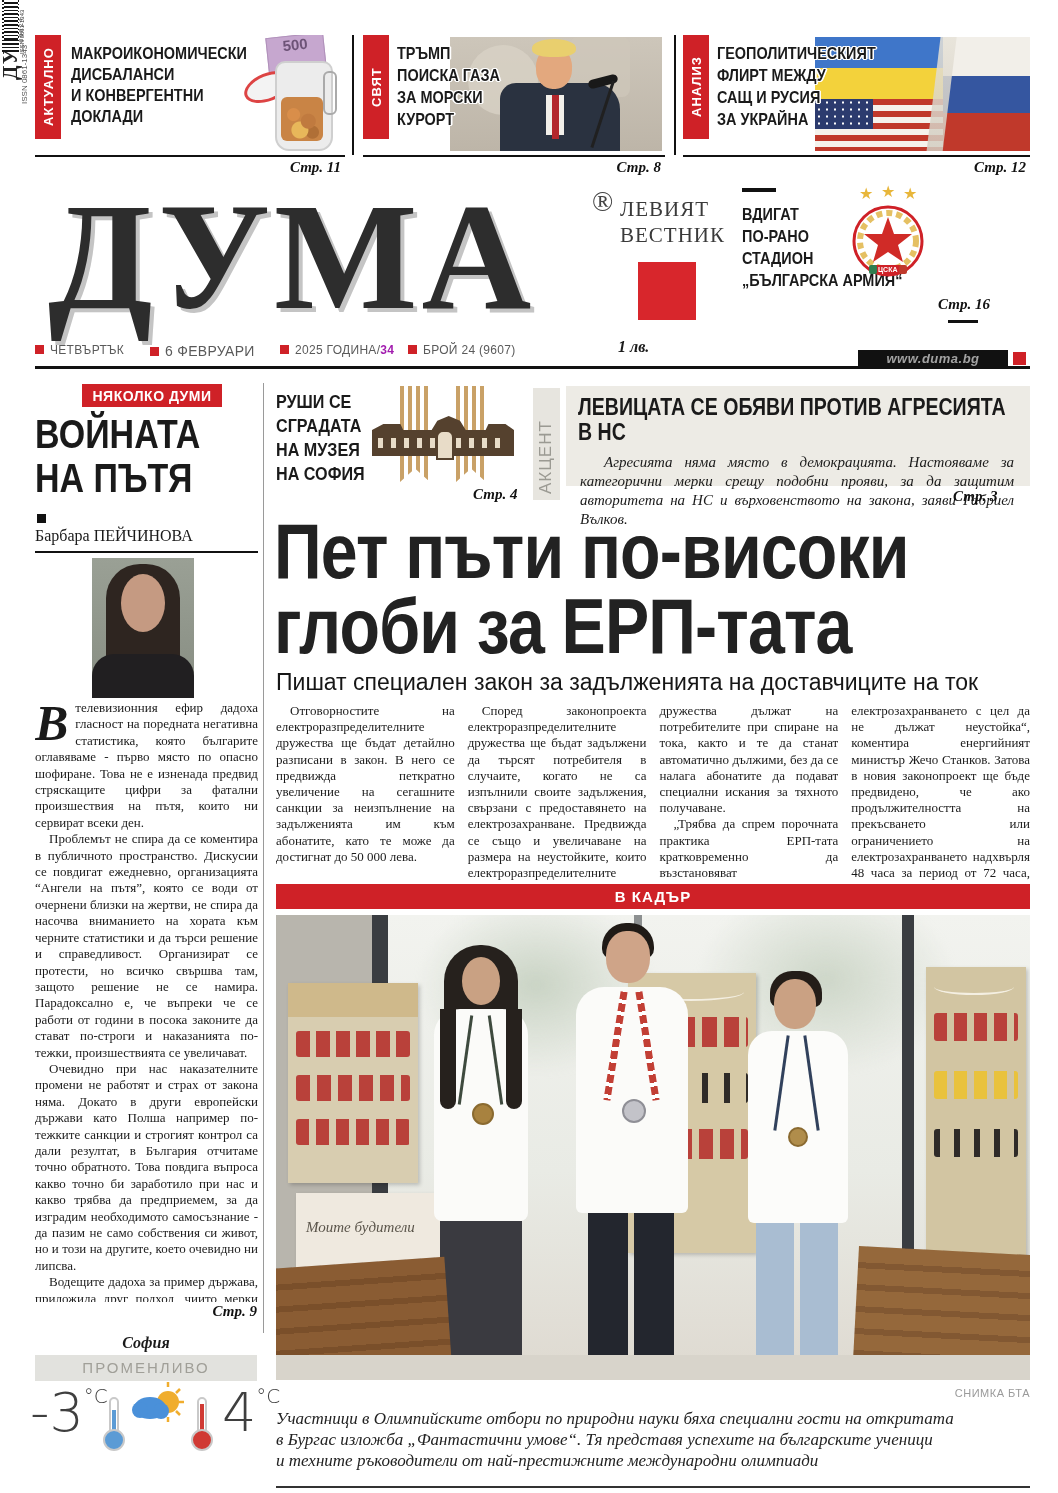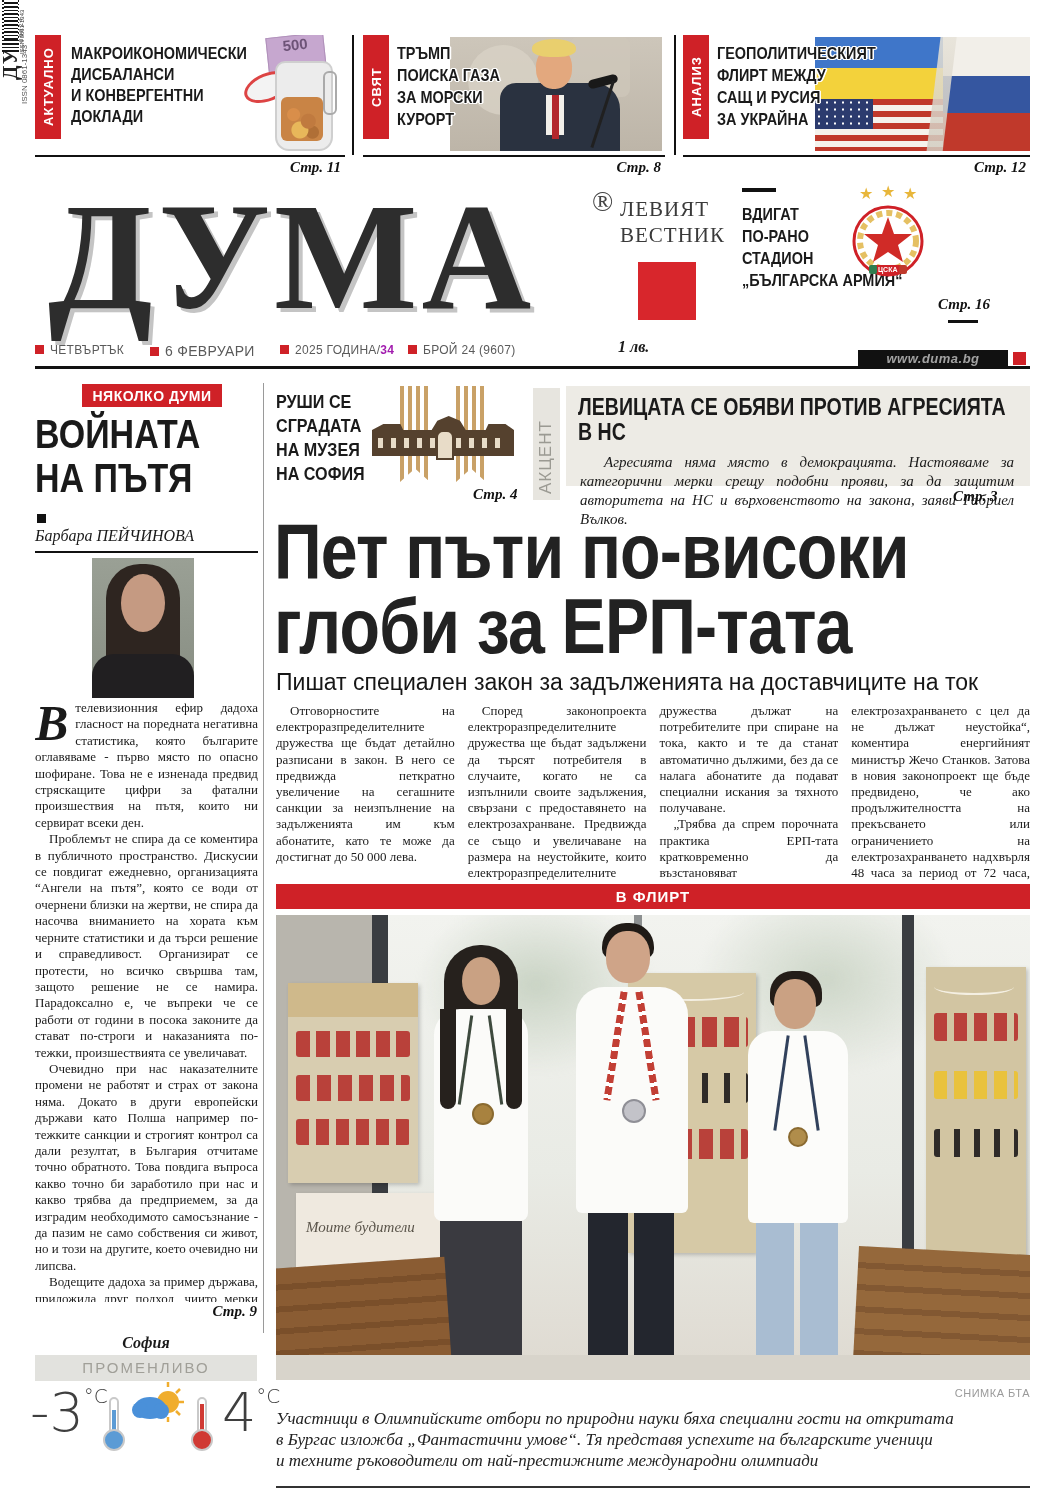--- a/index.html
+++ b/index.html
@@ -146,21 +146,21 @@
   </div>
   <div class="abs serif" style="left:618px;top:338px;font-style:italic;font-weight:700;font-size:16px;">1 лв.</div>
   <div class="abs" style="left:858px;top:350px;width:150px;height:17px;background:#111;color:#a3a3a3;font-weight:700;font-style:italic;font-size:13px;line-height:17px;text-align:center;letter-spacing:.5px;">www.duma.bg</div>
   <div class="abs" style="left:1013px;top:352px;width:13px;height:13px;background:#cf2127;"></div>
   <div class="abs" style="left:35px;top:366px;width:995px;height:3px;background:#111;"></div>
 
   <div class="abs tag" style="left:35px;top:384px;width:140px;height:23px;font-size:14px;letter-spacing:.5px;margin-left:47px;">НЯКОЛКО ДУМИ</div>
   <div class="abs cond ml" style="left:35px;top:412px;font-size:40px;line-height:44px;">ВОЙНАТА
 НА ПЪТЯ</div>
   <div class="abs" style="left:37px;top:514px;width:9px;height:9px;background:#111;"></div>
-  <div class="abs serif" style="left:35px;top:527px;font-style:italic;font-size:16px;">Барбара ПЕЙЧИНОВА</div>
+  <div class="abs serif" style="left:35px;top:527px;font-size:16px;">Барбара ПЕЙЧИНОВА</div>
   <div class="abs" style="left:35px;top:551px;width:223px;height:2px;background:#111;"></div>
 
   <div class="abs" style="left:92px;top:558px;width:102px;height:140px;background:linear-gradient(180deg,#9aa095,#878d82);overflow:hidden;">
     <div class="abs" style="left:14px;top:6px;width:74px;height:150px;border-radius:34px 34px 0 0;background:#2e2520;"></div>
     <div class="abs" style="left:29px;top:16px;width:44px;height:58px;border-radius:50%;background:#c59a82;"></div>
     <div class="abs" style="left:0;top:96px;width:102px;height:44px;border-radius:22px 22px 0 0;background:#211f21;"></div>
   </div>
 
   <div class="abs op-body serif justify" style="left:35px;top:700px;width:223px;height:602px;font-size:13px;line-height:16.4px;overflow:hidden;">
     <p class="first"><span class="dropcap">В</span><span>телевизионния ефир дадоха гласност на поредната негативна статистика, която българите оглавяваме - първо място по опасно шофиране. Това не е изненада предвид стряскащите цифри за фатални произшествия на пътя, които ни сервират всеки ден.</span></p>
@@ -235,21 +235,21 @@
   <div class="abs cond ml" style="left:274px;top:514px;font-size:78px;line-height:75px;letter-spacing:-1px;color:#222;">Пет пъти по-високи
 глоби за ЕРП-тата</div>
   <div class="abs" style="left:276px;top:669px;font-size:23px;color:#161616;">Пишат специален закон за задълженията на доставчиците на ток</div>
   <div class="abs lead-cols serif justify" style="left:276px;top:703px;width:754px;height:180px;column-count:4;column-gap:13px;font-size:13px;line-height:16.2px;overflow:hidden;">
     <p>Отговорностите на електроразпределителните дружества ще бъдат детайлно разписани в закон. В него се предвижда петкратно увеличение на сегашните санкции за неизпълнение на задълженията им към абонатите, като те може да достигнат до 50 000 лева.</p>
     <p>Според законопроекта електроразпределителните дружества ще бъдат задължени да търсят потребителя в случаите, когато не са изпълнили своите задължения, свързани с предоставянето на електрозахранване. Предвижда се също и увеличаване на размера на неустойките, които електроразпределителните дружества дължат на потребителите при спиране на тока, както и те да станат автоматично дължими, без да се налага абонатите да подават специални искания за тяхното получаване.</p>
     <p>„Трябва да спрем порочната практика ЕРП-тата кратковременно да възстановяват електрозахранването с цел да не дължат неустойка“, коментира енергийният министър Жечо Станков. Затова в новия законопроект ще бъде предвидено, че ако продължителността на прекъсването или ограничението на електрозахранването надхвърля 48 часа за период от 72 часа, операторите заплащат на крайните клиенти неустойка.</p>
 
   </div>
 
-  <div class="abs" style="left:276px;top:884px;width:754px;height:25px;background:#cf2127;color:#fff;font-weight:700;font-size:15px;line-height:25px;text-align:center;letter-spacing:1px;">В ФЛИРТ</div>
+  <div class="abs" style="left:276px;top:884px;width:754px;height:25px;background:#cf2127;color:#fff;font-weight:700;font-size:15px;line-height:25px;text-align:center;letter-spacing:1px;">В КАДЪР</div>
 
   <div class="abs" style="left:276px;top:915px;width:754px;height:465px;background:linear-gradient(180deg,#f2f3ef,#e9ebe5 55%,#ded9d0);overflow:hidden;">
 
     <div class="abs" style="left:140px;top:-20px;width:240px;height:180px;border-radius:50%;background:radial-gradient(#c9d3c4,transparent 70%);filter:blur(4px);"></div>
     <div class="abs" style="left:420px;top:-30px;width:260px;height:190px;border-radius:50%;background:radial-gradient(#cdd6c8,transparent 70%);filter:blur(4px);"></div>
     <div class="abs" style="left:0;top:0;width:96px;height:465px;background:#b8b5ad;"></div>
     <div class="abs" style="left:96px;top:0;width:16px;height:432px;background:#3a3d41;"></div>
     <div class="abs" style="left:358px;top:0;width:8px;height:300px;background:#565a5e;opacity:.65;"></div>
     <div class="abs" style="left:626px;top:0;width:12px;height:420px;background:#3a3d41;"></div>
 

